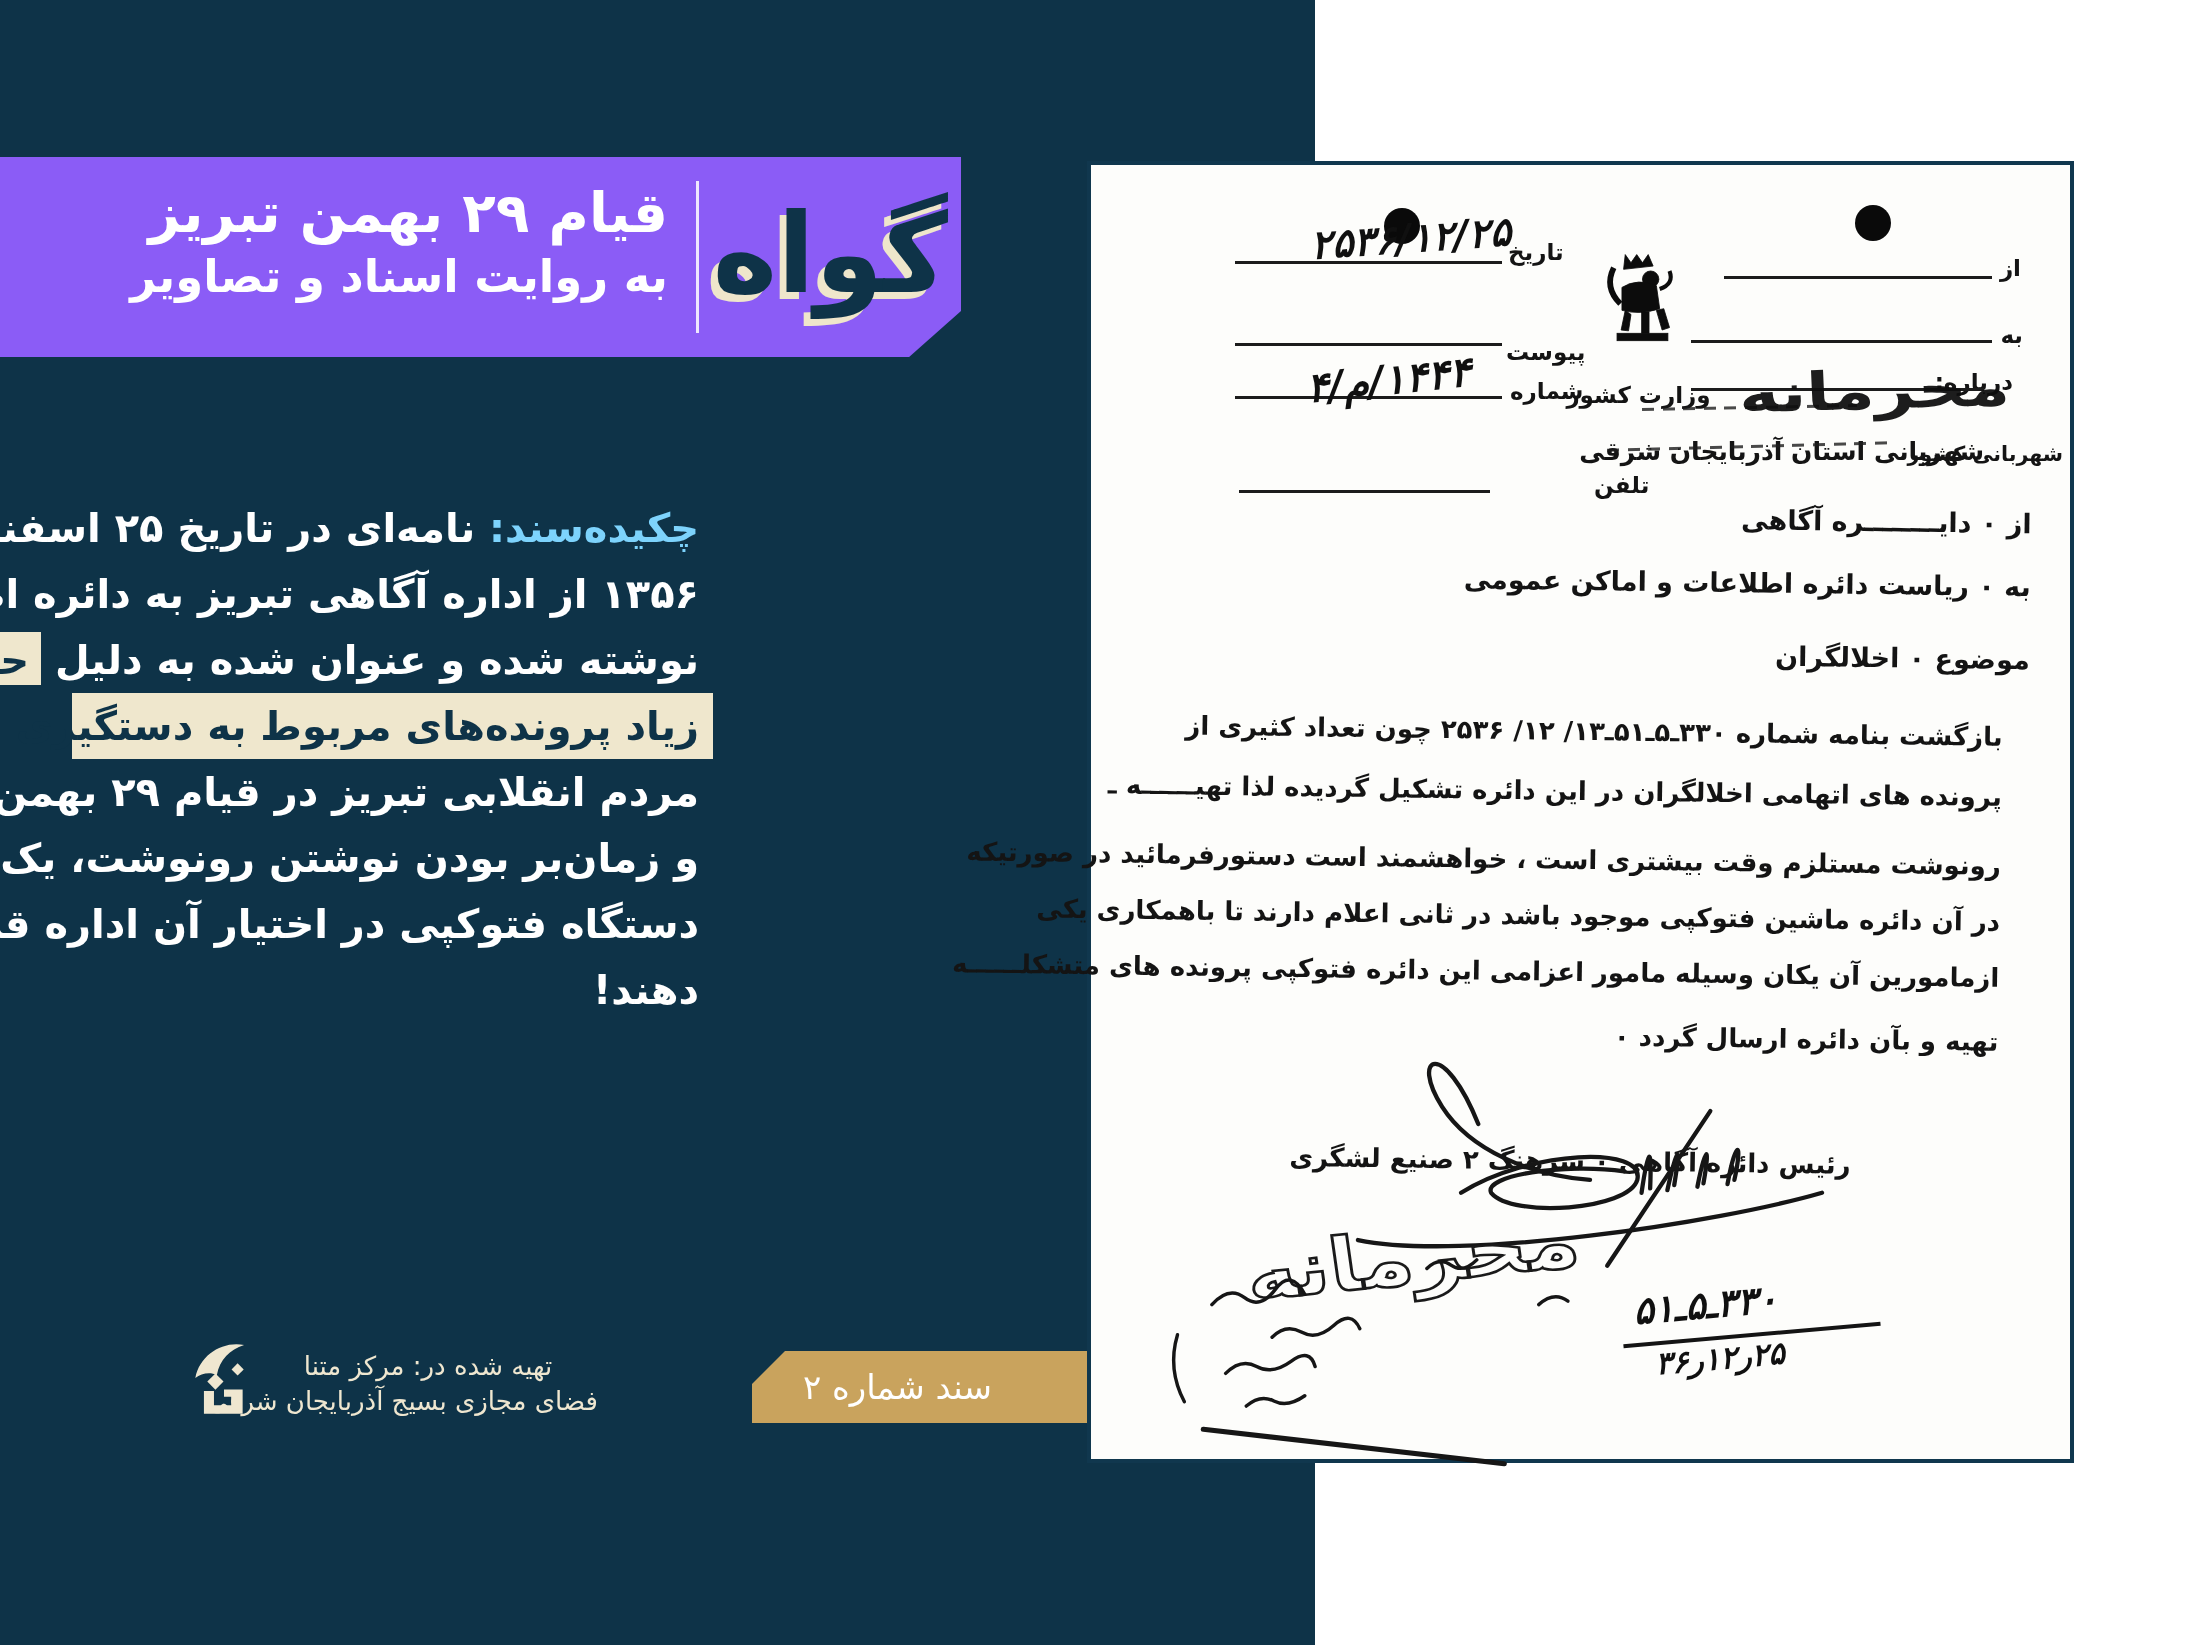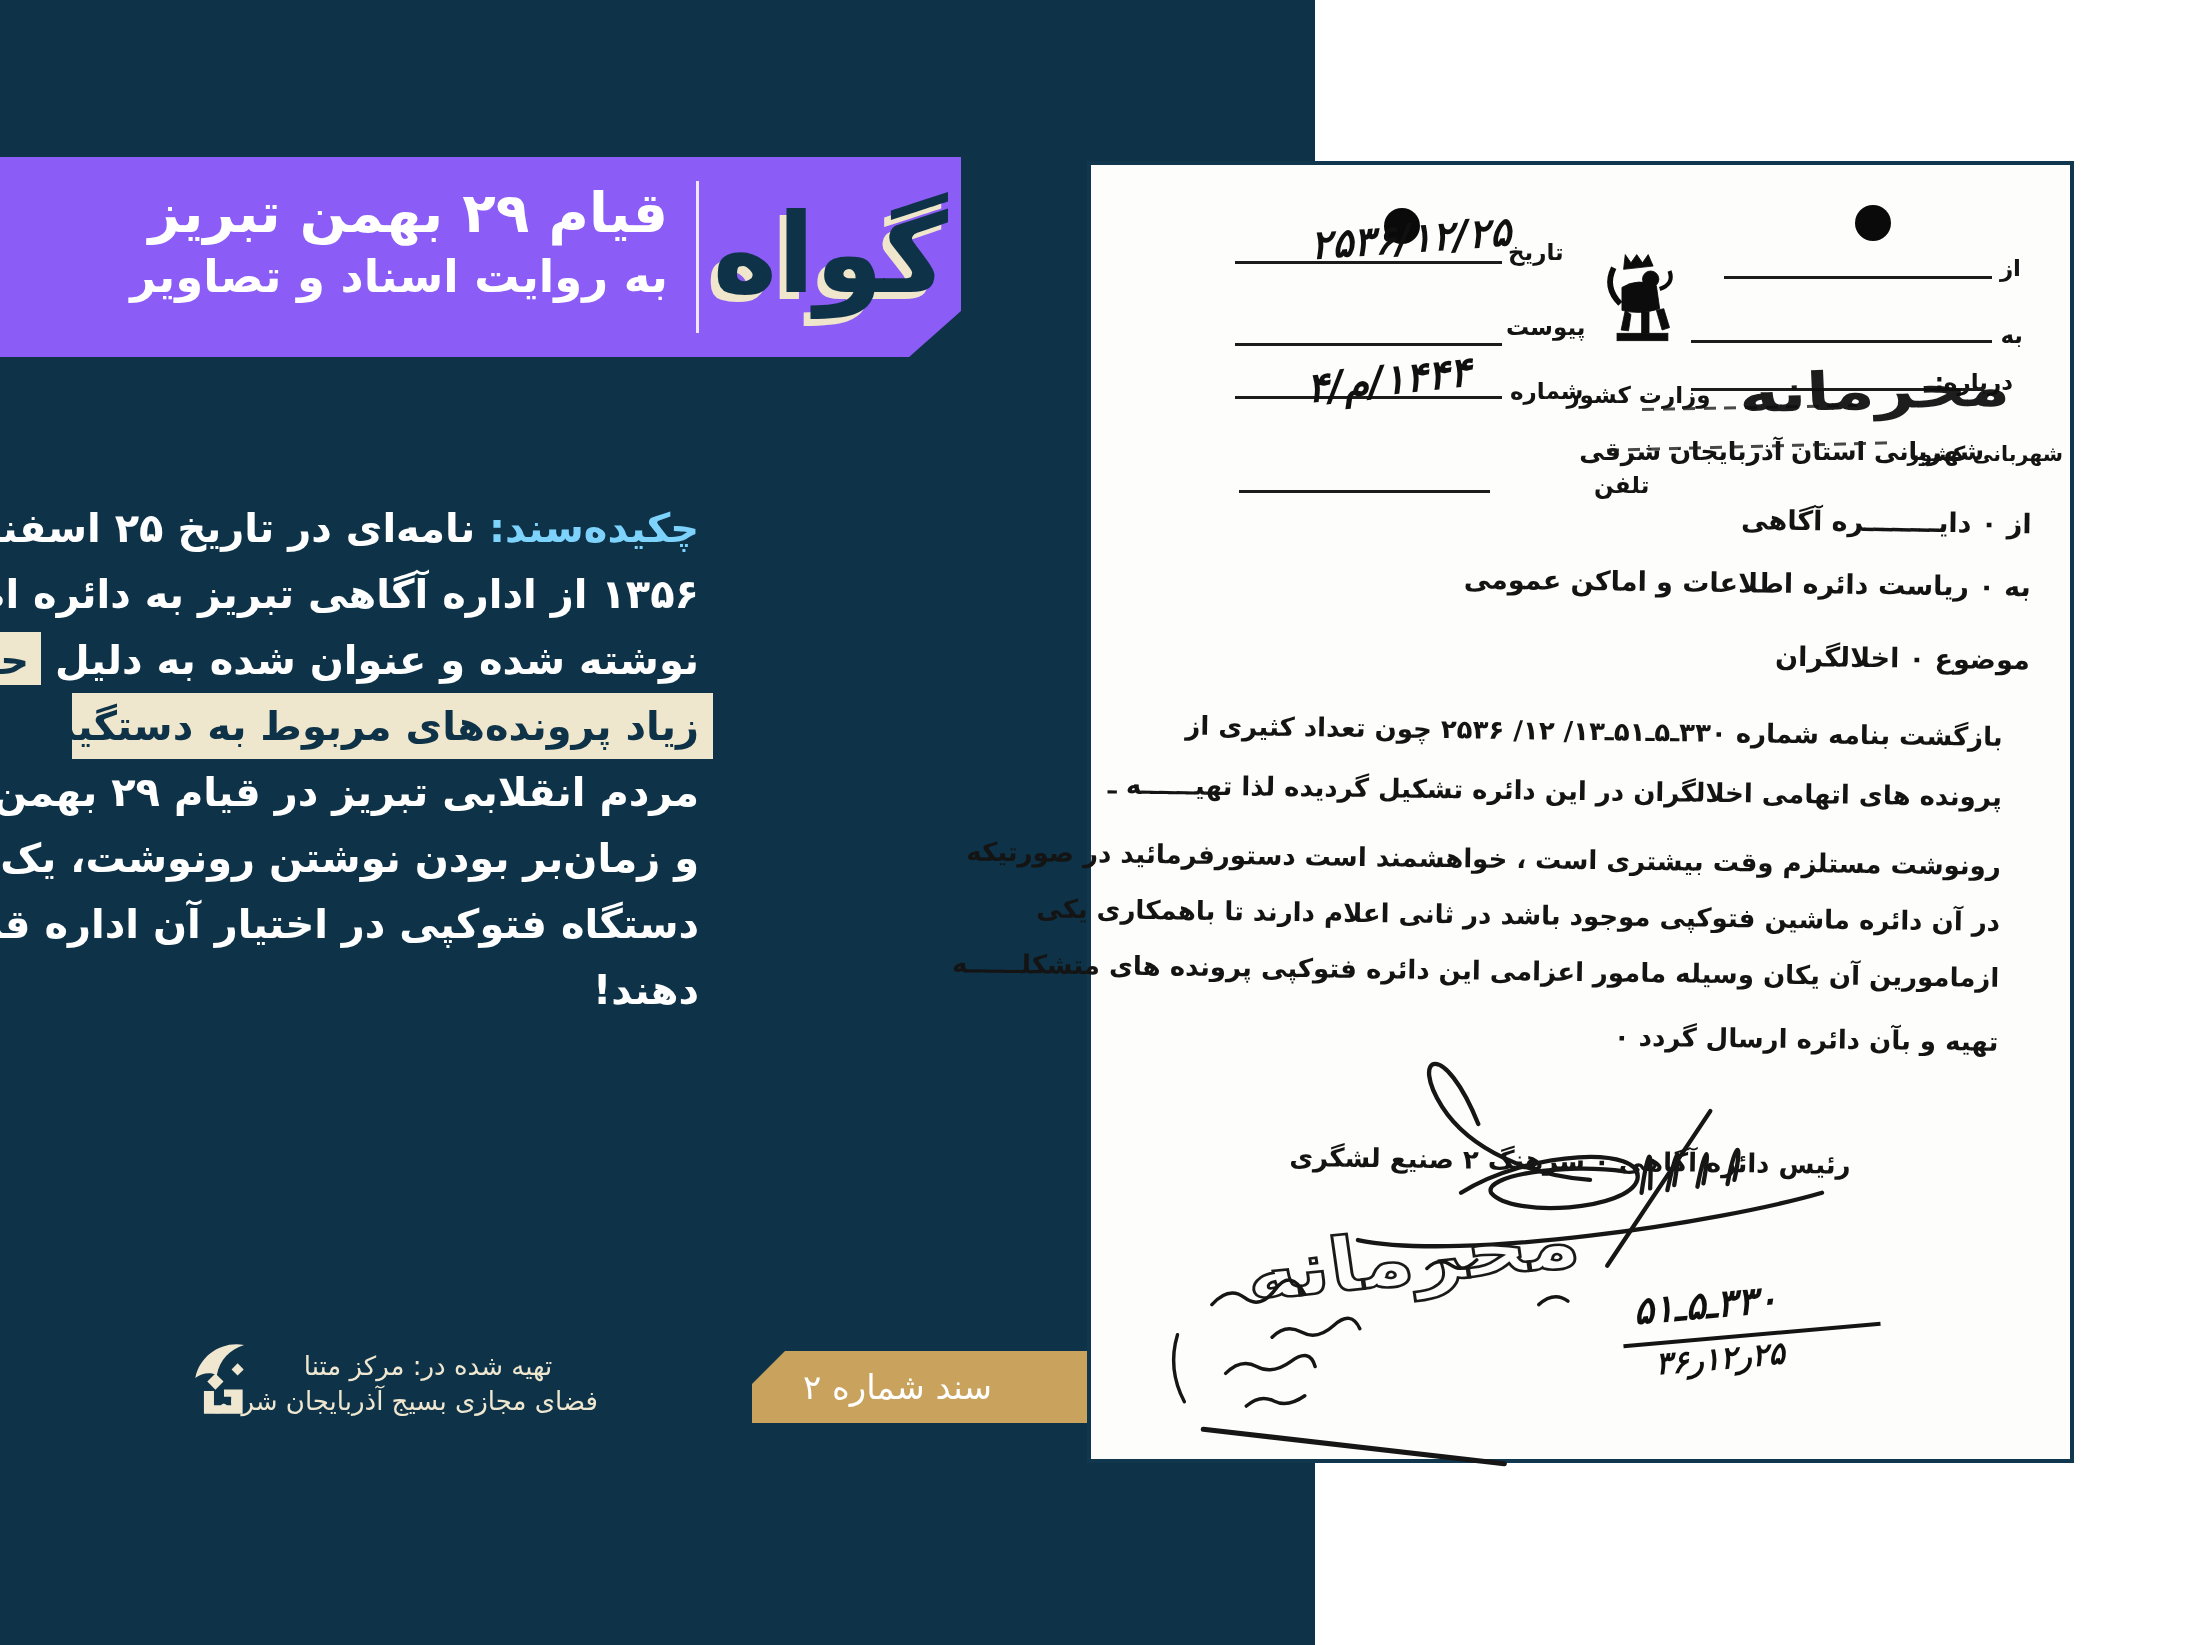--- a/index.html
+++ b/index.html
@@ -155,21 +155,21 @@
   <div class="lbl" style="right:47px;top:157px;">به</div>
   <div class="h-line" style="left:600px;top:175px;width:301px;"></div>
   <div class="lbl" style="right:57px;top:204px;">درباره:</div>
   <div class="h-line" style="left:600px;top:223px;width:293px;"></div>
   <div class="h-line dash" style="left:551px;top:241px;width:215px;transform:rotate(-1deg);"></div>
   <div class="h-line dash" style="left:516px;top:280px;width:284px;transform:rotate(-1.5deg);"></div>
 
   <div class="lbl" style="left:417px;top:74px;">تاریخ</div>
   <div class="h-line" style="left:144px;top:96px;width:267px;"></div>
   <div class="hw" style="left:219px;top:50px;font-size:40px;transform:rotate(-4deg);">۲۵۳۶/۱۲/۲۵</div>
-  <div class="lbl" style="left:415px;top:149px;">پیوست</div>
+  <div class="lbl" style="left:415px;top:174px;">پیوست</div>
   <div class="h-line" style="left:144px;top:178px;width:267px;"></div>
   <div class="lbl" style="left:419px;top:213px;">شماره</div>
   <div class="h-line" style="left:144px;top:231px;width:267px;"></div>
   <div class="hw" style="left:215px;top:191px;font-size:41px;transform:rotate(-6deg);">۱۴۴۴/م/۴</div>
   <div class="lbl" style="left:503px;top:307px;">تلفن</div>
   <div class="h-line" style="left:148px;top:325px;width:251px;"></div>
 
   <div class="stamp-top">محرمانه</div>
 
   <div class="typed">

